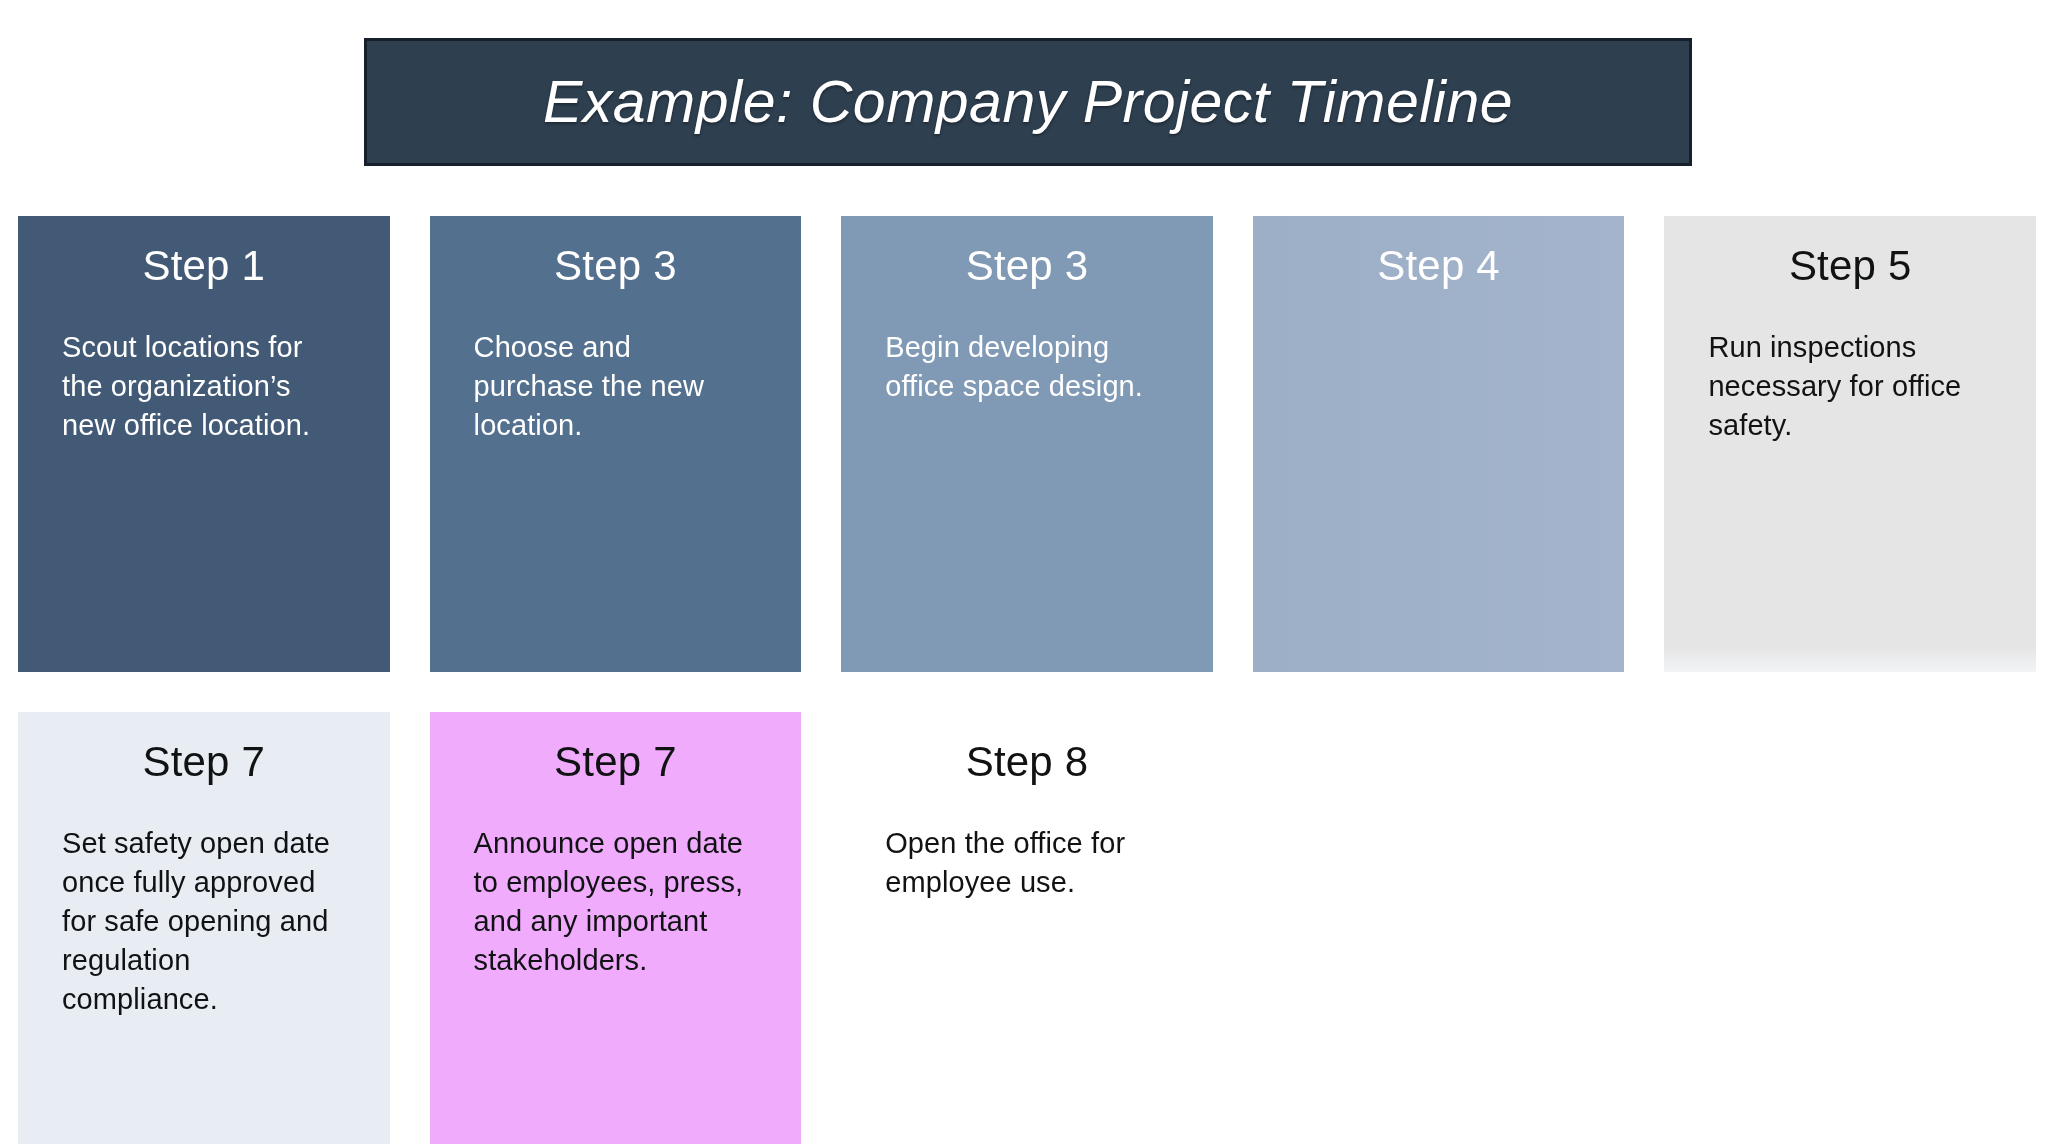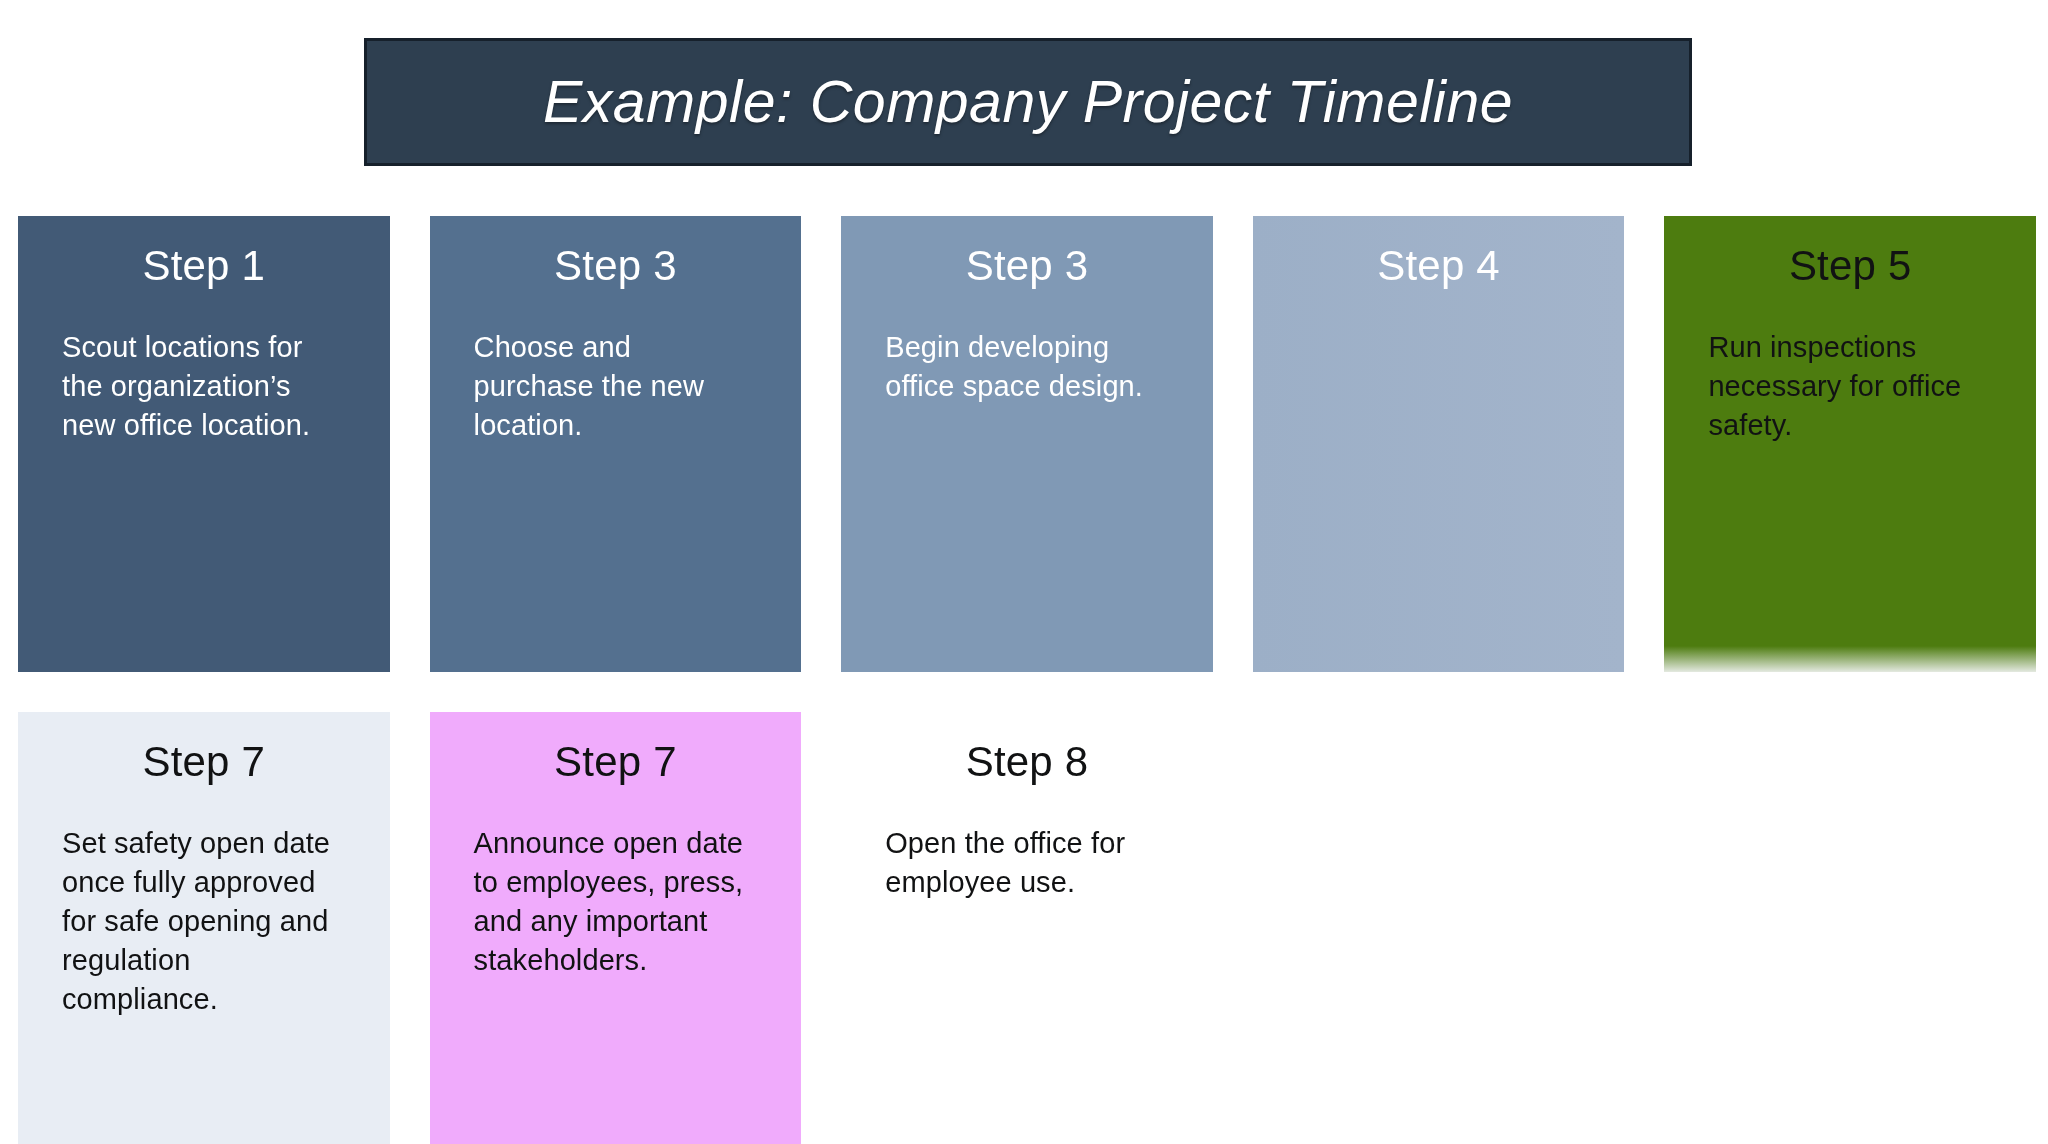--- a/index.html
+++ b/index.html
@@ -99,21 +99,21 @@
   .card.s2 { background: #54708f; }
   .card.s3 { background: #8099b5; }
   .card.s4 { background: linear-gradient(90deg, #9cafc7 0%, #a3b4cb 100%); }
 
   .card.s1 .card-title, .card.s1 .card-body,
   .card.s2 .card-title, .card.s2 .card-body,
   .card.s3 .card-title, .card.s3 .card-body,
   .card.s4 .card-title, .card.s4 .card-body { color: #ffffff; }
 
   
-  .card.s5 { background: #4d7c0f; }
+  .card.s5 { background: #e5e5e5; }
   .card.s6 { background: #e8edf4; }
   .card.s7 { background: #f0abfc; }
   .card.s8 { background: #ffffff; }
 
   .card.s5 .card-title, .card.s5 .card-body,
   .card.s6 .card-title, .card.s6 .card-body,
   .card.s7 .card-title, .card.s7 .card-body,
   .card.s8 .card-title, .card.s8 .card-body { color: #111213; }
 
   

